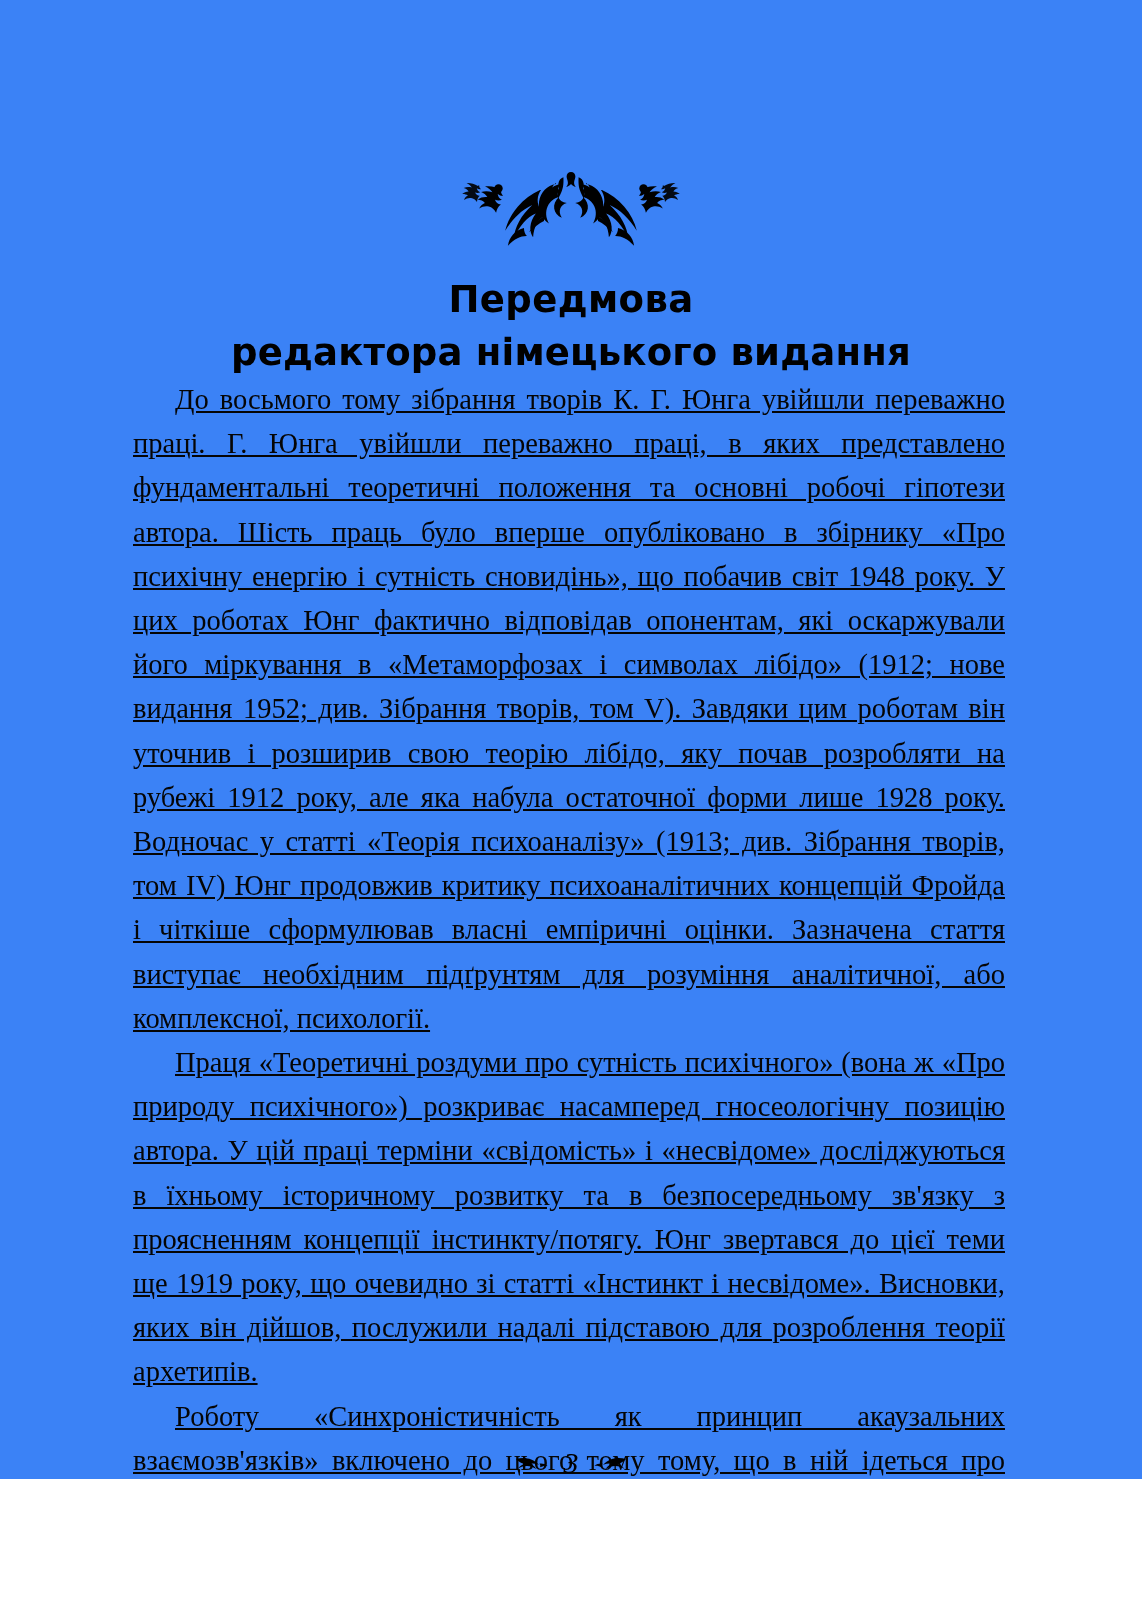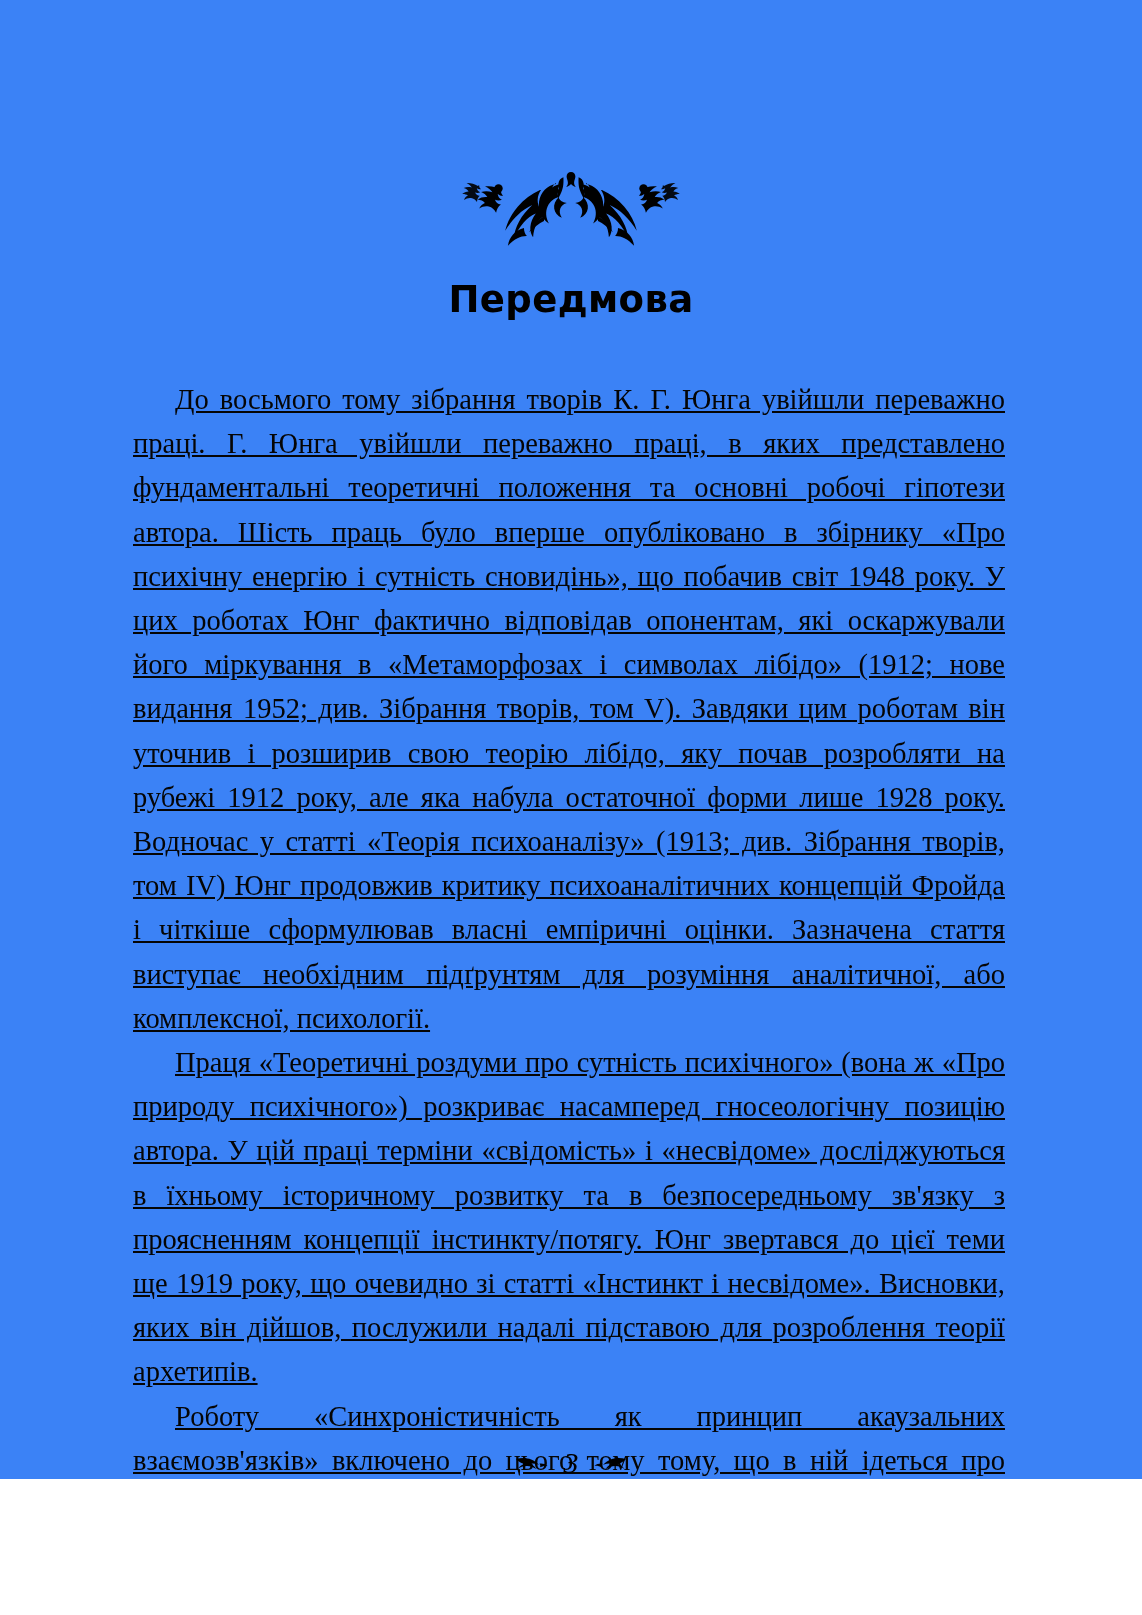--- a/index.html
+++ b/index.html
@@ -144,20 +144,21 @@
         <path d="M228 26c3.6-2.2 7.4-3.2 11.4-3-2.4 1.1-4.1 2.6-5.2 4.5 2.9-.7 5.6-.5 8.1.6-2.2.6-3.8 1.7-4.9 3.4 2.5.1 4.6.9 6.4 2.5-2.3-.1-4.2.4-5.7 1.5 1.9.9 3.2 2.4 3.9 4.5-2.3-1.7-4.7-2.4-7.1-2-2.4.4-4.4 1.8-5.9 4.1-.1-2.7-1-4.8-2.7-6.4 2.3-.2 3.8-1.3 4.6-3.2-1.8.7-3.5.6-5.1-.2 1.9-.8 3-2.1 3.4-4-1.4.9-2.8 1.2-4.2.9 1.3-1 1.9-2.4 1.9-4.2z" opacity="0.92"></path>
 
         <path d="M108 56c-6 4.2-11 9.6-15 16.2 5-5 10-8.7 15-11.2z"></path>
         <path d="M162 56c6 4.2 11 9.6 15 16.2-5-5-10-8.7-15-11.2z"></path>
       </g>
     </svg>
   </div>
 
   <h1 class="heading">
     <span class="hline hline-1">Передмова</span>
+    <span class="hline hline-2">редактора німецького видання</span>
   </h1>
 
   <div class="body-text">
     <p>До восьмого тому зібрання творів К. Г. Юнга увійшли переважно праці. Г. Юнга увійшли переважно праці, в яких представлено фундаментальні теоретичні положення та основні робочі гіпотези автора. Шість праць було вперше опубліковано в збірнику «Про психічну енергію і сутність сновидінь», що побачив світ 1948 року. У цих роботах Юнг фактично відповідав опонентам, які оскаржували його міркування в «Метаморфозах і символах лібідо» (1912; нове видання 1952; див. Зібрання творів, том V). Завдяки цим роботам він уточнив і розширив свою теорію лібідо, яку почав розробляти на рубежі 1912 року, але яка набула остаточної форми лише 1928 року. Водночас у статті «Теорія психоаналізу» (1913; див. Зібрання творів, том IV) Юнг продовжив критику психоаналітичних концепцій Фройда і чіткіше сформулював власні емпіричні оцінки. Зазначена стаття виступає необхідним підґрунтям для розуміння аналітичної, або комплексної, психології.</p>
     <p>Праця «Теоретичні роздуми про сутність психічного» (вона ж «Про природу психічного») розкриває насамперед гносеологічну позицію автора. У цій праці терміни «свідомість» і «несвідоме» досліджуються в їхньому історичному розвитку та в безпосередньому зв'язку з проясненням концепції інстинкту/потягу. Юнг звертався до цієї теми ще 1919 року, що очевидно зі статті «Інстинкт і несвідоме». Висновки, яких він дійшов, послужили надалі підставою для розроблення теорії архетипів.</p>
     <p>Роботу «Синхроністичність як принцип акаузальних взаємозв'язків» включено до цього тому тому, що в ній ідеться про інстинктивні, або архетипічні, обставини, що їх неможливо</p>
   </div>
 
   <div class="footer">
     <svg class="leaf" viewBox="0 0 34 18" xmlns="http://www.w3.org/2000/svg" aria-hidden="true">

